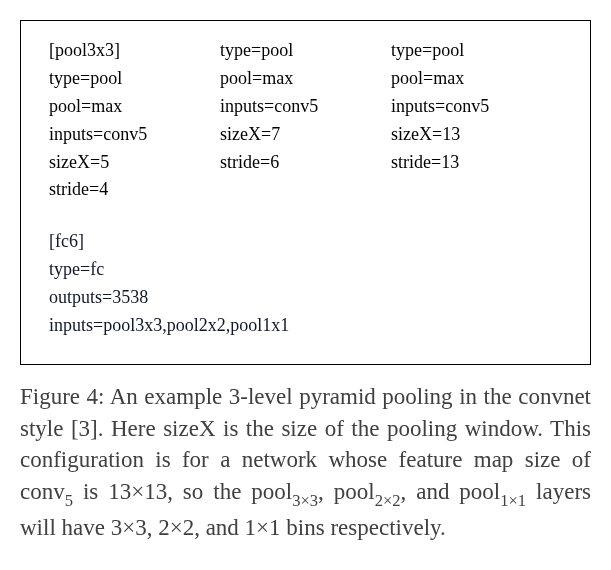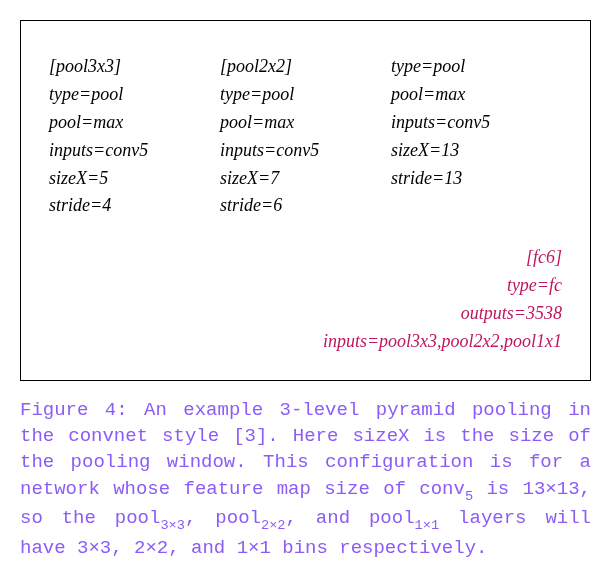--- a/index.html
+++ b/index.html
@@ -8,47 +8,44 @@
       box-sizing: border-box;
     }
     body {
       font-family: 'Palatino Linotype', 'Book Antiqua', Palatino, serif;
       background: #fff;
       padding: 20px;
       width: 611px;
     }
     .config-box {
       border: 1.5px solid #000;
-      padding: 32px 28px 24px 28px;
+      padding: 16px 28px 24px 28px;
       margin-bottom: 16px;
-      font-style: italic;
     }
     .pool-row {
       display: flex;
       gap: 0;
       margin-bottom: 24px;
     }
     .pool-col {
       flex: 1;
       font-size: 18px;
       line-height: 1.55;
       color: #000;
     }
     .fc-block {
       font-size: 18px;
       line-height: 1.55;
-      color: #be185d;
-      text-align: right;
+      color: #0f172a;
     }
     .caption {
-      font-size: 19px;
+      font-size: 23px;
       line-height: 1.38;
       text-align: justify;
-      color: #8b5cf6;
-      font-family: Liberation Mono, monospace;
+      color: #404040;
     }
     .sub {
       font-size: 0.72em;
       vertical-align: sub;
       position: relative;
       top: 0.1em;
     }
     .prewrap {
       white-space: pre-line;
     }
@@ -60,21 +57,20 @@
   <div class="pool-row">
     <div class="pool-col">
       <div>[pool3x3]</div>
       <div class="prewrap">type=pool
 pool=max
 inputs=conv5
 sizeX=5
 stride=4</div>
     </div>
     <div class="pool-col">
-      <div>[pool2x2]</div>
       <div class="prewrap">type=pool
 pool=max
 inputs=conv5
 sizeX=7
 stride=6</div>
     </div>
     <div class="pool-col">
       <div class="prewrap">type=pool
 pool=max
 inputs=conv5

